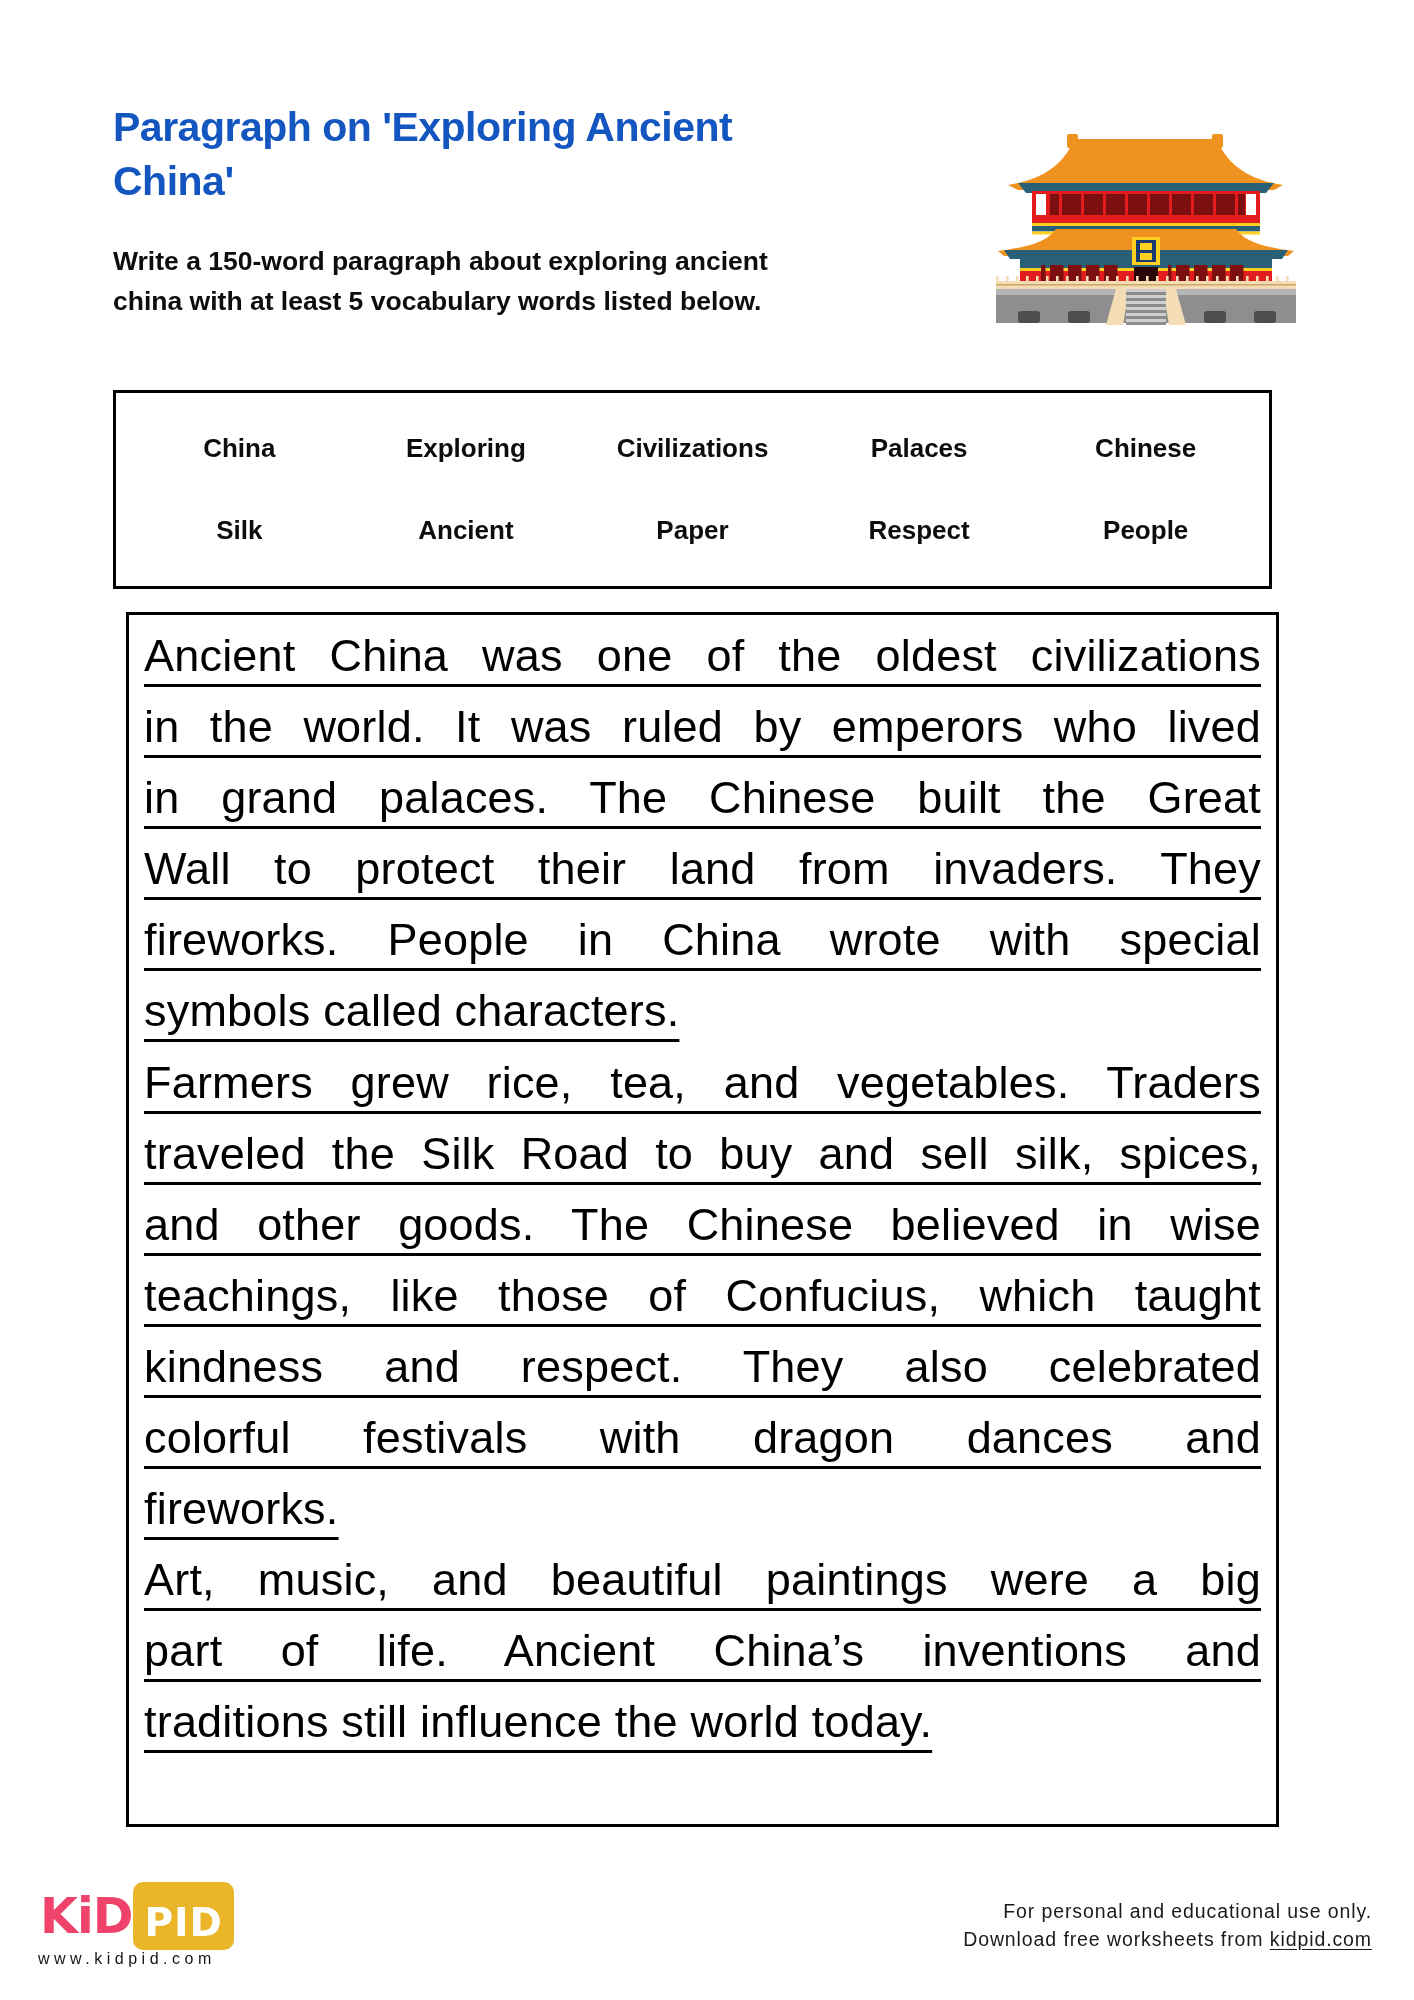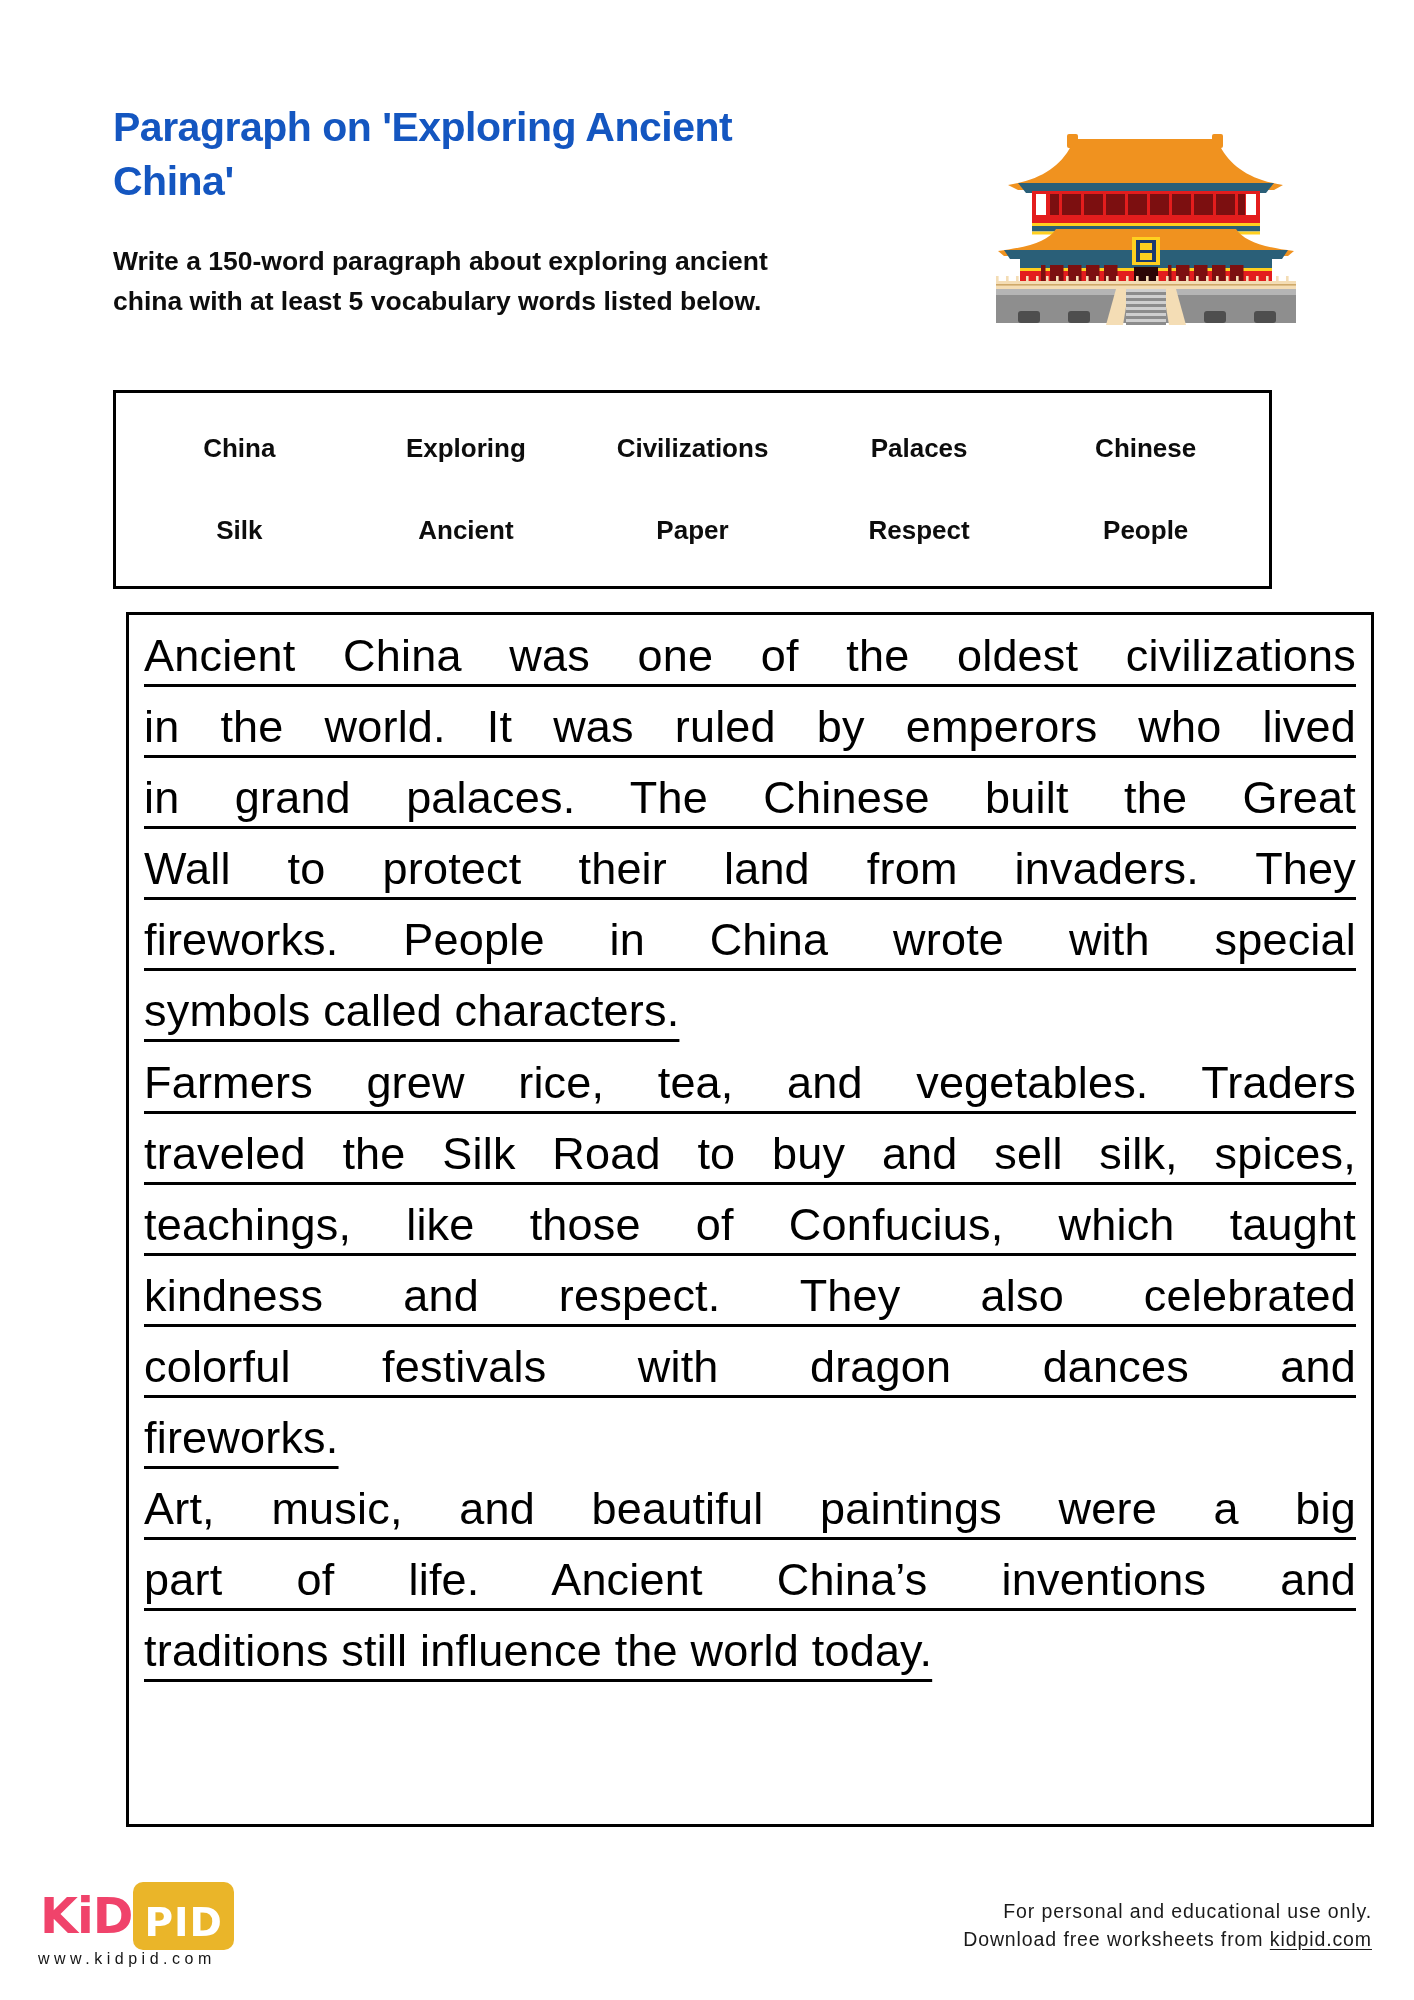--- a/index.html
+++ b/index.html
@@ -28,21 +28,21 @@
   .vocab-box {
     position:absolute; left:113px; top:390px; width:1159px; height:199px;
     border:3px solid #000; display:grid;
     grid-template-columns:repeat(5,1fr); grid-template-rows:1fr 1fr;
     align-items:center; justify-items:center; padding:14px 10px;
   }
   .vocab-word { font-size:26px; font-weight:bold; color:#0d0d0d; }
 
   
   .essay-box {
-    position:absolute; left:126px; top:612px; width:1248px; height:1215px;
+    position:absolute; left:126px; top:612px; width:1153px; height:1215px;
     border:3px solid #000; padding:5px 15px 0 15px; overflow:hidden;
   }
   .pline {
     font-size:45px; line-height:71.1px; height:71.1px;
     font-weight:300; color:#000; letter-spacing:0.2px;
     text-align:justify; text-align-last:justify;
     text-decoration:underline; text-decoration-thickness:3px;
     text-underline-offset:13px; white-space:nowrap;
   }
   .pline.para-end { text-align:left; text-align-last:left; }
@@ -160,20 +160,21 @@
 
 <div class="essay-box">
     <div class="pline">Ancient China was one of the oldest civilizations</div>
     <div class="pline">in the world. It was ruled by emperors who lived</div>
     <div class="pline">in grand palaces. The Chinese built the Great</div>
     <div class="pline">Wall to protect their land from invaders. They</div>
     <div class="pline">fireworks. People in China wrote with special</div>
     <div class="pline para-end">symbols called characters.</div>
     <div class="pline">Farmers grew rice, tea, and vegetables. Traders</div>
     <div class="pline">traveled the Silk Road to buy and sell silk, spices,</div>
+    <div class="pline">and other goods. The Chinese believed in wise</div>
     <div class="pline">teachings, like those of Confucius, which taught</div>
     <div class="pline">kindness and respect. They also celebrated</div>
     <div class="pline">colorful festivals with dragon dances and</div>
     <div class="pline para-end">fireworks.</div>
     <div class="pline">Art, music, and beautiful paintings were a big</div>
     <div class="pline">part of life. Ancient China’s inventions and</div>
     <div class="pline para-end">traditions still influence the world today.</div>
   </div>
 
 <div class="logo">

